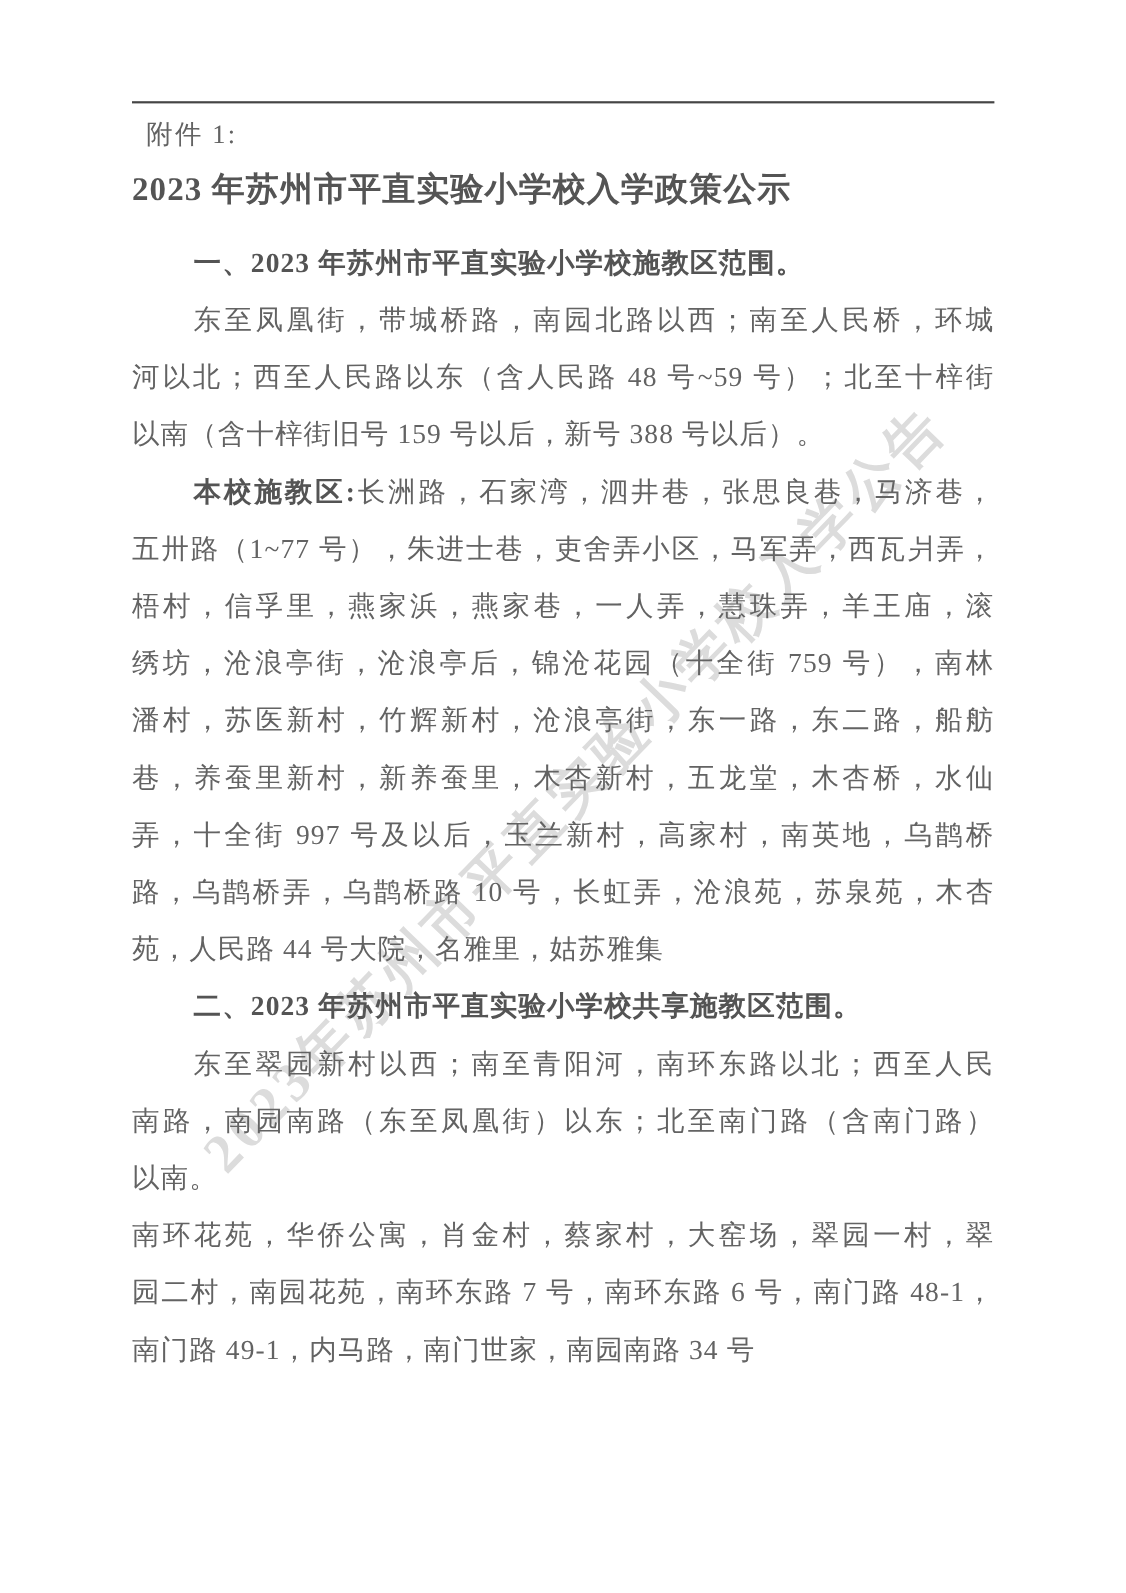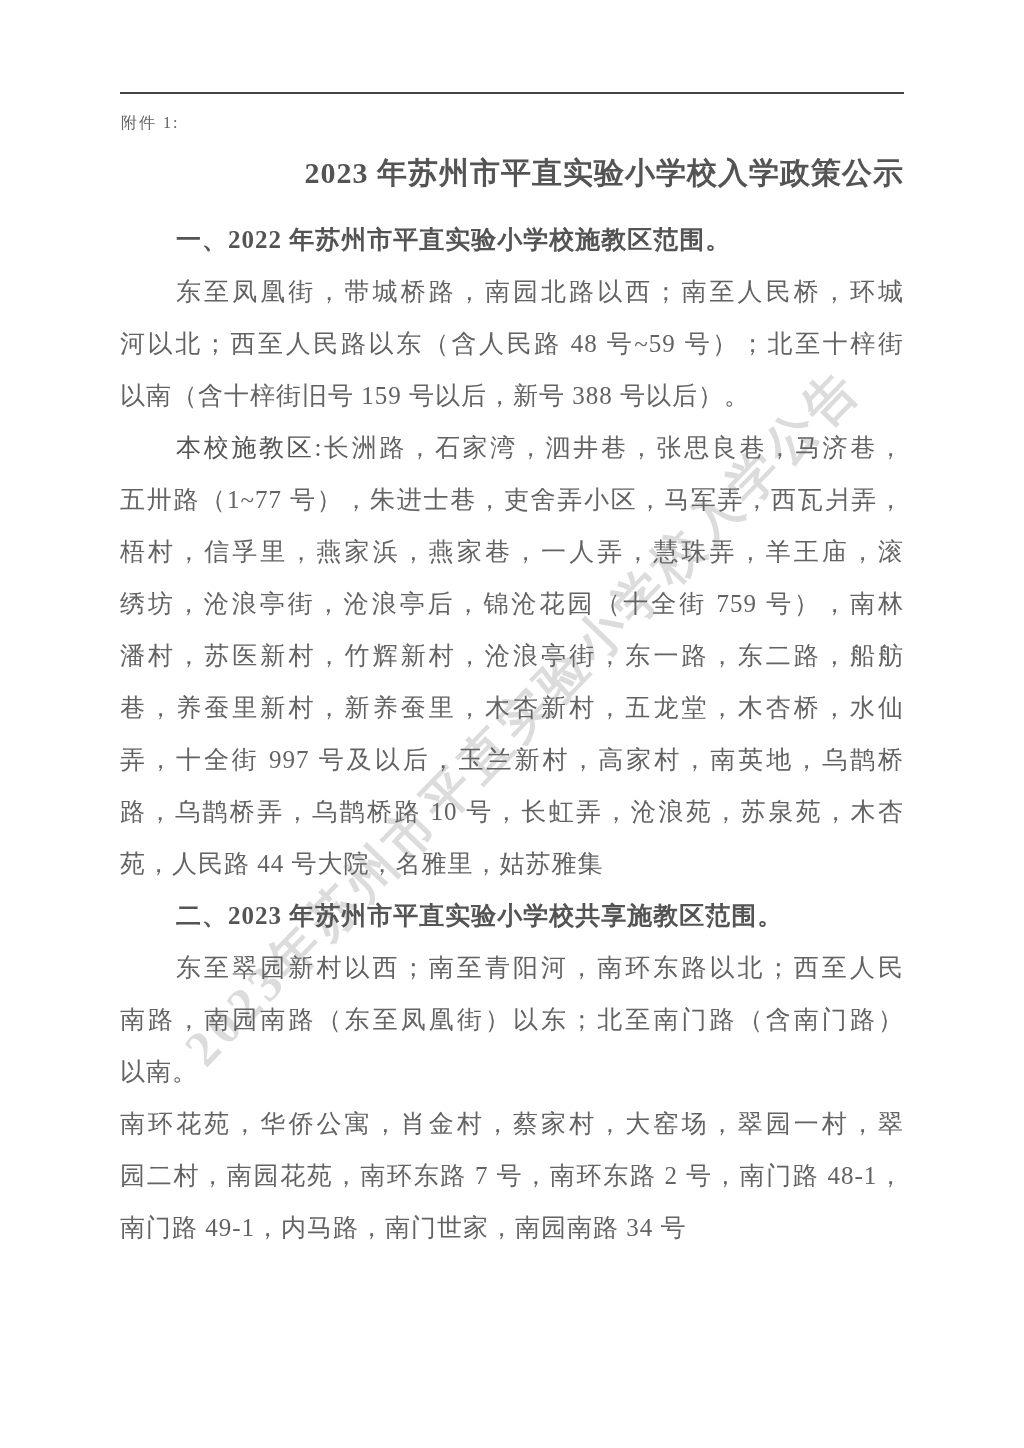--- a/index.html
+++ b/index.html
@@ -14,33 +14,33 @@
   .top-rule {
     position: absolute;
     left: 120px;
     top: 92px;
     width: 784px;
     height: 2px;
     background: var(--rule, #454545);
   }
   .attachment {
     position: absolute;
-    left: 121px;
+    left: 133px;
     top: 106px;
-    font-size: 16px;
+    font-size: 24px;
     line-height: 34px;
     color: var(--ink, #636363);
     letter-spacing: 2px;
   }
   .doc-title {
     position: absolute;
     left: 120px;
     top: 150px;
     width: 784px;
-    text-align: right;
+    text-align: left;
     font-size: 30px;
     line-height: 46px;
     font-weight: bold;
     color: var(--ink-bold, #565656);
     letter-spacing: 1px;
   }
   .doc-body {
     position: absolute;
     left: 120px;
     top: 214px;
@@ -59,21 +59,21 @@
     text-align: justify;
     text-align-last: justify;
     overflow: hidden;
   }
   .line.indent { text-indent: 56px; }
   .line.heading {
     font-weight: bold;
     color: var(--ink-bold, #565656);
   }
   .line b {
-    font-weight: normal;
+    font-weight: bold;
     color: var(--ink-bold, #565656);
   }
   .watermark {
     position: absolute;
     left: -228px;
     top: 682px;
     width: 1500px;
     height: 70px;
     line-height: 70px;
     text-align: center;
@@ -90,34 +90,34 @@
 </head>
 <body style="--ink: #636363; --ink-bold: #545454; --rule: #454545; --watermark: #dcdcdc; background: rgb(255, 255, 255);">
 
 <div class="watermark">2023年苏州市平直实验小学校入学公告</div>
 
 <div class="content-layer">
   <div class="top-rule"></div>
   <div class="attachment">附件 1:</div>
   <div class="doc-title">2023 年苏州市平直实验小学校入学政策公示</div>
   <div class="doc-body">
-      <div class="line heading indent"><span>一、2022 年苏州市平直实验小学校施教区范围。</span></div>
+      <div class="line heading indent"><span>一、2023 年苏州市平直实验小学校施教区范围。</span></div>
       <div class="line indent justify"><span>东至凤凰街，带城桥路，南园北路以西；南至人民桥，环城</span></div>
       <div class="line justify"><span>河以北；西至人民路以东（含人民路 48 号~59 号）；北至十梓街</span></div>
       <div class="line"><span>以南（含十梓街旧号 159 号以后，新号 388 号以后）。</span></div>
       <div class="line indent justify"><b>本校施教区:</b><span>长洲路，石家湾，泗井巷，张思良巷，马济巷，</span></div>
       <div class="line justify"><span>五卅路（1~77 号），朱进士巷，吏舍弄小区，马军弄，西瓦爿弄，</span></div>
       <div class="line justify"><span>梧村，信孚里，燕家浜，燕家巷，一人弄，慧珠弄，羊王庙，滚</span></div>
       <div class="line justify"><span>绣坊，沧浪亭街，沧浪亭后，锦沧花园（十全街 759 号），南林</span></div>
       <div class="line justify"><span>潘村，苏医新村，竹辉新村，沧浪亭街，东一路，东二路，船舫</span></div>
       <div class="line justify"><span>巷，养蚕里新村，新养蚕里，木杏新村，五龙堂，木杏桥，水仙</span></div>
       <div class="line justify"><span>弄，十全街 997 号及以后，玉兰新村，高家村，南英地，乌鹊桥</span></div>
       <div class="line justify"><span>路，乌鹊桥弄，乌鹊桥路 10 号，长虹弄，沧浪苑，苏泉苑，木杏</span></div>
       <div class="line"><span>苑，人民路 44 号大院，名雅里，姑苏雅集</span></div>
       <div class="line heading indent"><span>二、2023 年苏州市平直实验小学校共享施教区范围。</span></div>
       <div class="line indent justify"><span>东至翠园新村以西；南至青阳河，南环东路以北；西至人民</span></div>
       <div class="line justify"><span>南路，南园南路（东至凤凰街）以东；北至南门路（含南门路）</span></div>
       <div class="line"><span>以南。</span></div>
       <div class="line justify"><span>南环花苑，华侨公寓，肖金村，蔡家村，大窑场，翠园一村，翠</span></div>
-      <div class="line justify"><span>园二村，南园花苑，南环东路 7 号，南环东路 2 号，南门路 48-1，</span></div>
+      <div class="line justify"><span>园二村，南园花苑，南环东路 7 号，南环东路 6 号，南门路 48-1，</span></div>
       <div class="line"><span>南门路 49-1，内马路，南门世家，南园南路 34 号</span></div>
     </div>
 </div>
 
 </body></html>

